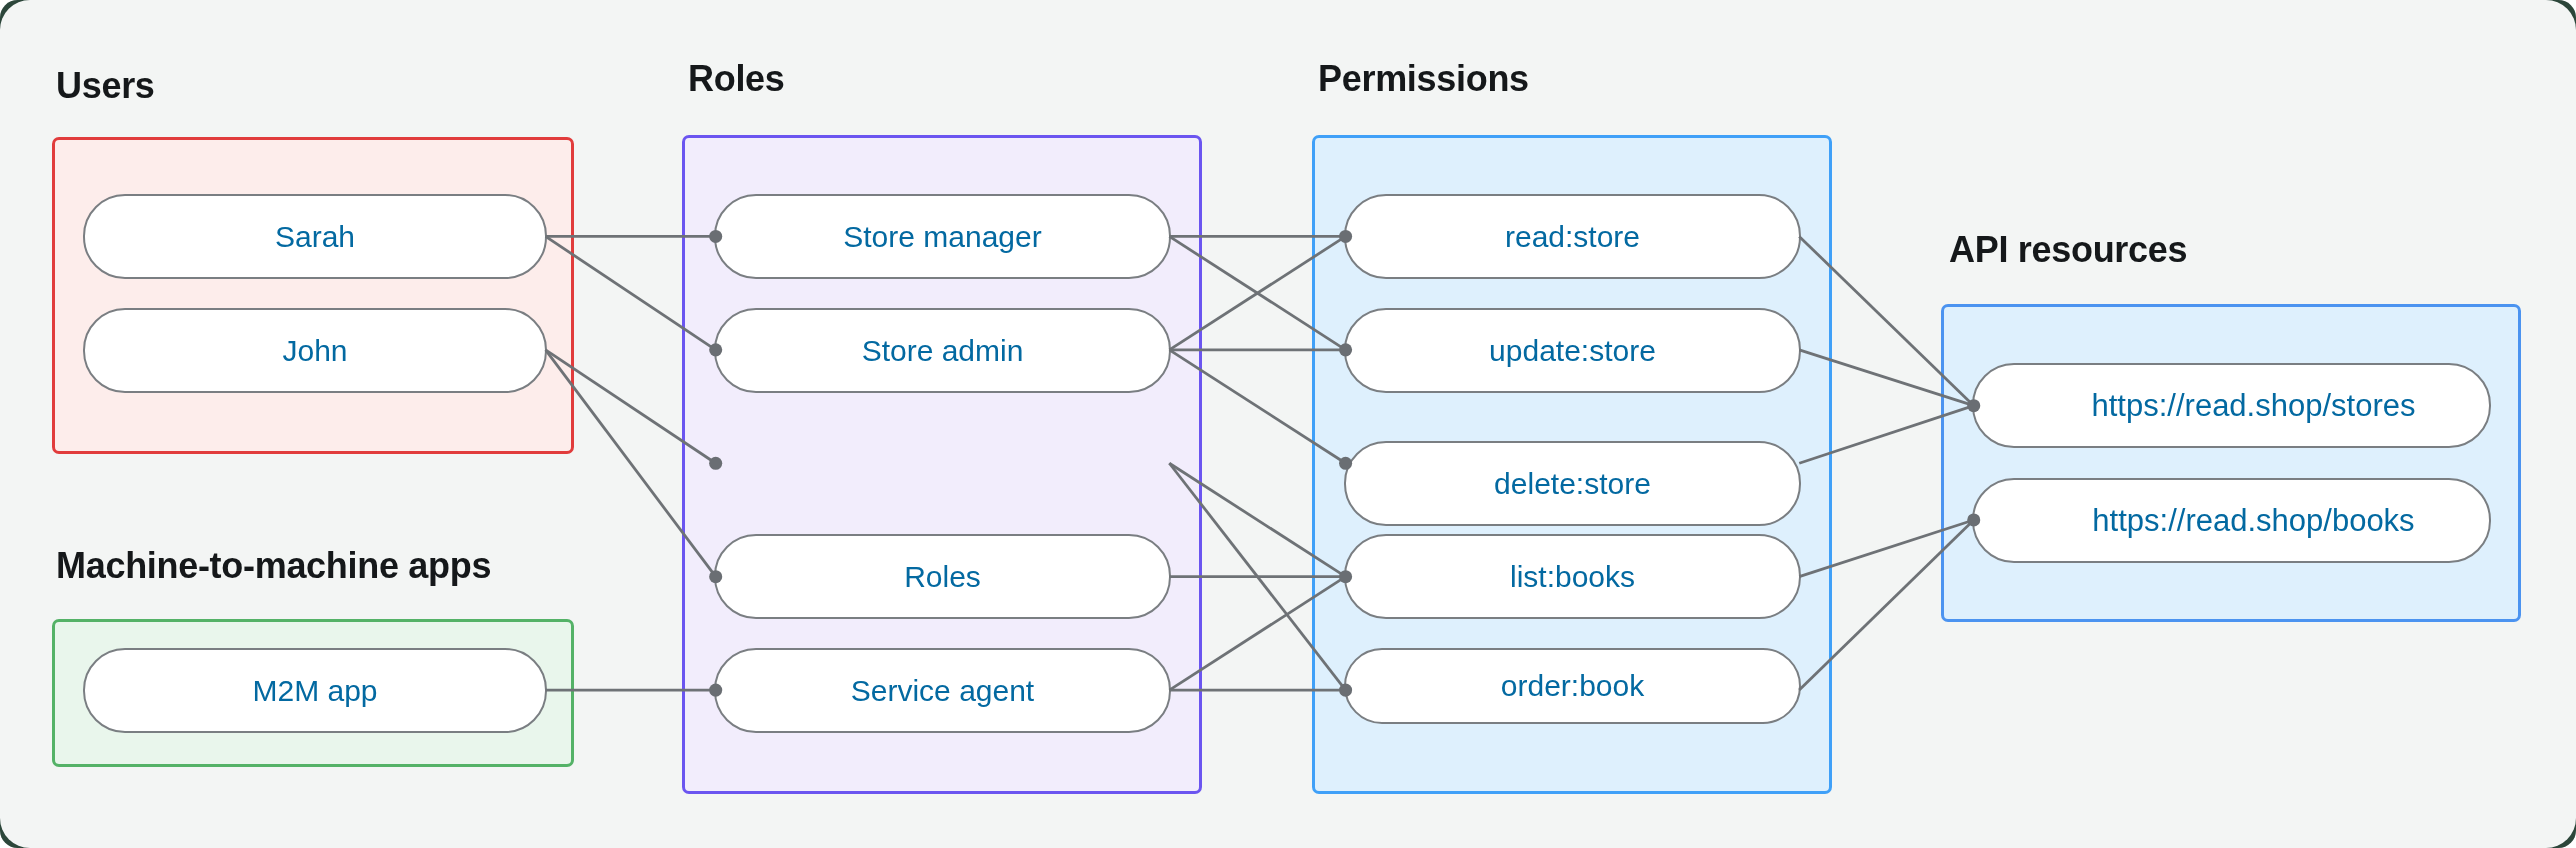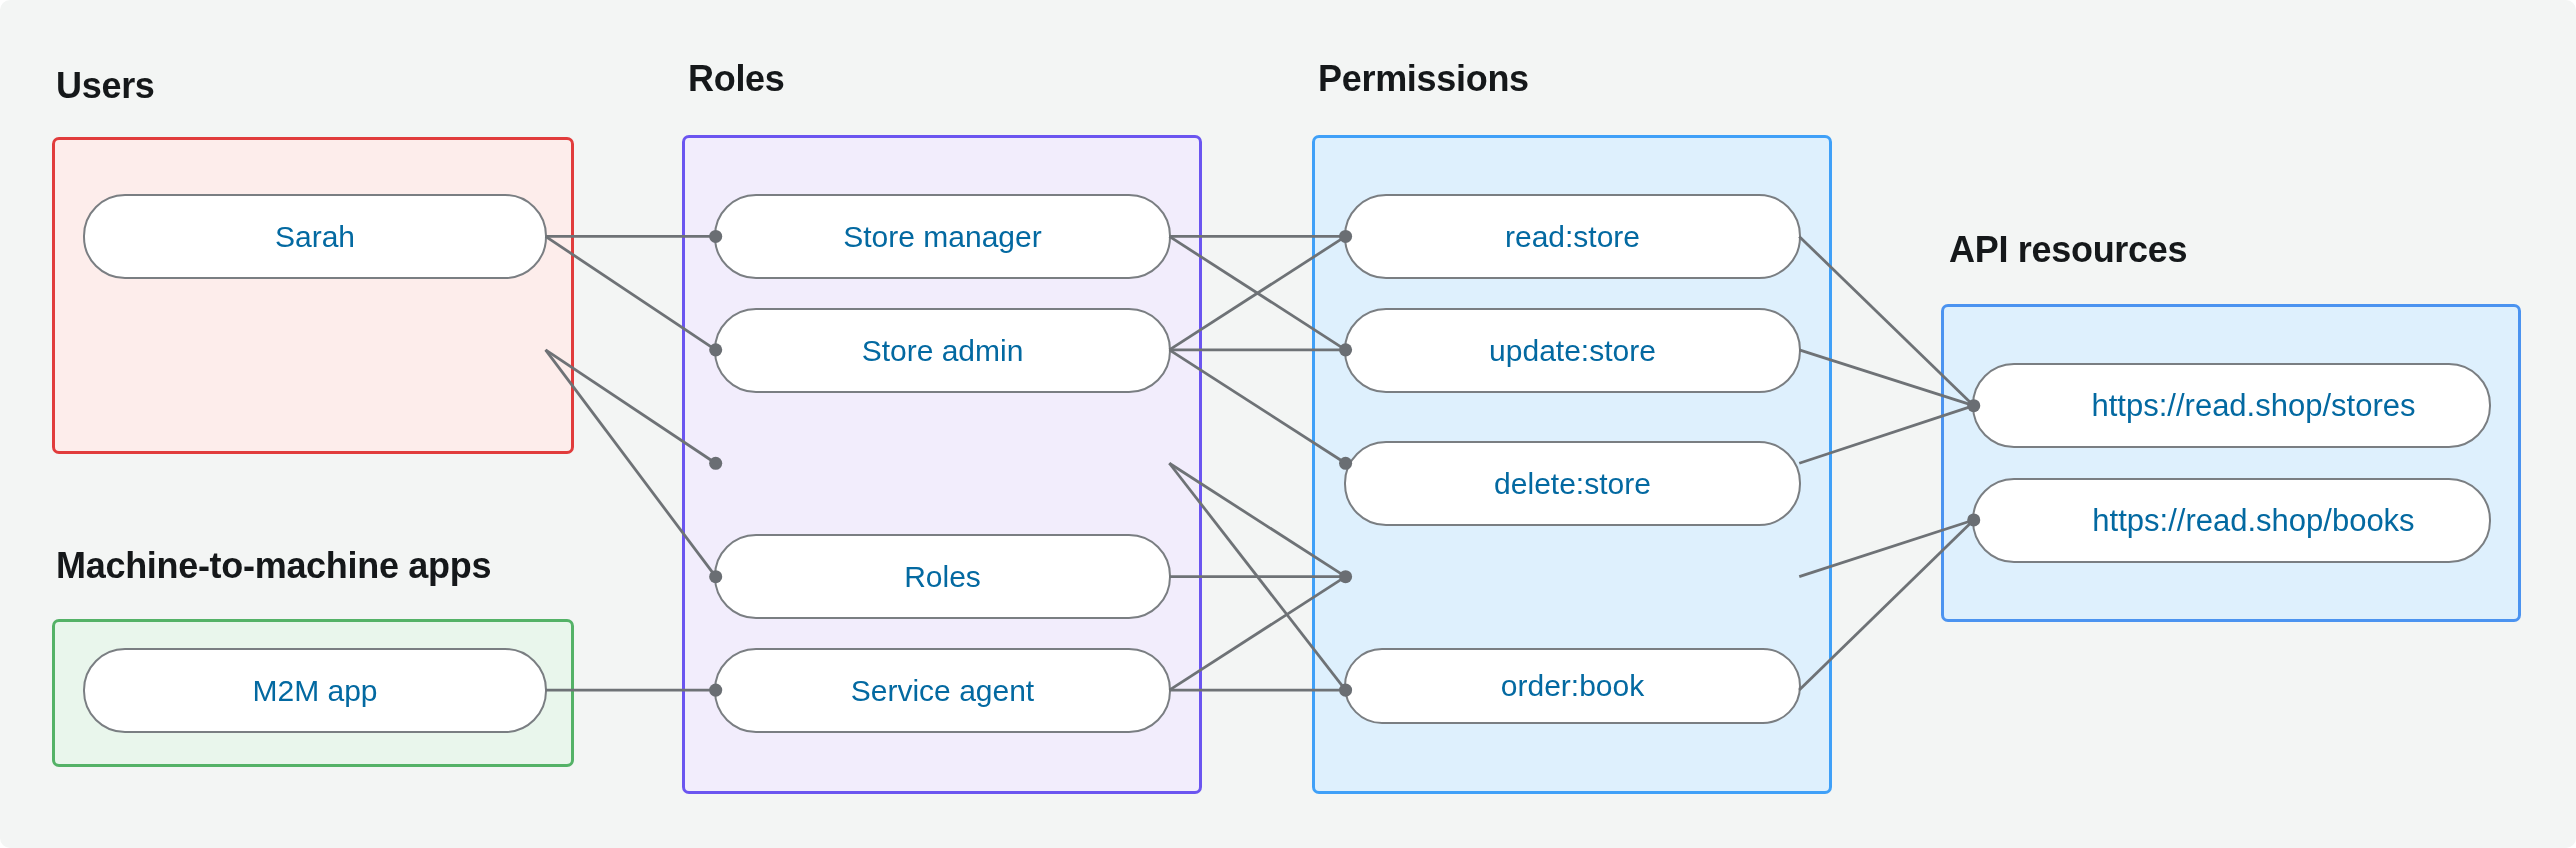--- a/index.html
+++ b/index.html
@@ -4,21 +4,21 @@
 <style>
   html,body{margin:0;padding:0;background:#ffffff;}
   body{
     width:2576px;height:848px;position:relative;overflow:hidden;
     font-family:"Liberation Sans", sans-serif;
   }
   .page-bg{
     position:absolute;inset:0;border-radius:17.5px;background:#2c463a;
   }
   .canvas-card{
-    position:absolute;inset:0;border-radius:10px;background:#f3f5f4;
+    position:absolute;inset:0;border-radius:30px;background:#f3f5f4;
   }
   .group-box{
     position:absolute;border-radius:7px;border:3.5px solid;z-index:1;box-sizing:border-box;
   }
   .group-label{
     position:absolute;z-index:3;font-size:36px;font-weight:600;color:#15181a;
     letter-spacing:-0.3px;white-space:nowrap;
   }
   .pill{
     position:absolute;background:#ffffff;border:2.6px solid #7a7e82;z-index:3;
@@ -35,20 +35,23 @@
 </head>
 <body>
 
 <div class="page-bg"></div>
 <div class="canvas-card" id="canvas">
     <div class="group-box" style="left: 52px; top: 137px; width: 522px; height: 317px; background: rgb(253, 237, 235); border-color: rgb(225, 60, 60);"></div>
     <div class="group-label" style="left: 56px; top: 65px;">Users</div>
     <div class="pill" style="left: 83px; top: 194px; width: 464px; height: 85px; border-radius: 42px;">
       <span class="pill-label">Sarah</span>
     </div>
+    <div class="pill" style="left: 83px; top: 308px; width: 464px; height: 85px; border-radius: 42px;">
+      <span class="pill-label">John</span>
+    </div>
     <div class="group-box" style="left: 52px; top: 619px; width: 522px; height: 148px; background: rgb(233, 246, 236); border-color: rgb(84, 178, 103);"></div>
     <div class="group-label" style="left: 56px; top: 545px;">Machine-to-machine apps</div>
     <div class="pill" style="left: 83px; top: 648px; width: 464px; height: 85px; border-radius: 42px;">
       <span class="pill-label">M2M app</span>
     </div>
     <div class="group-box" style="left: 682px; top: 135px; width: 520px; height: 659px; background: rgb(242, 237, 252); border-color: rgb(107, 85, 240);"></div>
     <div class="group-label" style="left: 688px; top: 58px;">Roles</div>
     <div class="pill" style="left: 714px; top: 194px; width: 457px; height: 85px; border-radius: 42px;">
       <span class="pill-label">Store manager</span>
     </div>
@@ -64,20 +67,23 @@
     <div class="group-box" style="left: 1312px; top: 135px; width: 520px; height: 659px; background: rgb(222, 240, 253); border-color: rgb(63, 160, 248);"></div>
     <div class="group-label" style="left: 1318px; top: 58px;">Permissions</div>
     <div class="pill" style="left: 1344px; top: 194px; width: 457px; height: 85px; border-radius: 42px;">
       <span class="pill-label">read:store</span>
     </div>
     <div class="pill" style="left: 1344px; top: 308px; width: 457px; height: 85px; border-radius: 42px;">
       <span class="pill-label">update:store</span>
     </div>
     <div class="pill" style="left: 1344px; top: 421px; width: 457px; height: 85px; border-radius: 42px; margin-top: 20px;">
       <span class="pill-label">delete:store</span>
+    </div>
+    <div class="pill" style="left: 1344px; top: 534px; width: 457px; height: 85px; border-radius: 42px;">
+      <span class="pill-label">list:books</span>
     </div>
     <div class="pill" style="left: 1344px; top: 648px; width: 457px; height: 76px; border-radius: 42px;">
       <span class="pill-label">order:book</span>
     </div>
     <div class="group-box" style="left: 1941px; top: 304px; width: 580px; height: 318px; background: rgb(222, 240, 253); border-color: rgb(75, 147, 240);"></div>
     <div class="group-label" style="left: 1949px; top: 229px;">API resources</div>
     <div class="pill url" style="left: 1972px; top: 363px; width: 519px; height: 85px; border-radius: 42px;">
       <span class="pill-label">https://read.shop/stores</span>
     </div>
     <div class="pill url" style="left: 1972px; top: 478px; width: 519px; height: 85px; border-radius: 42px;">

